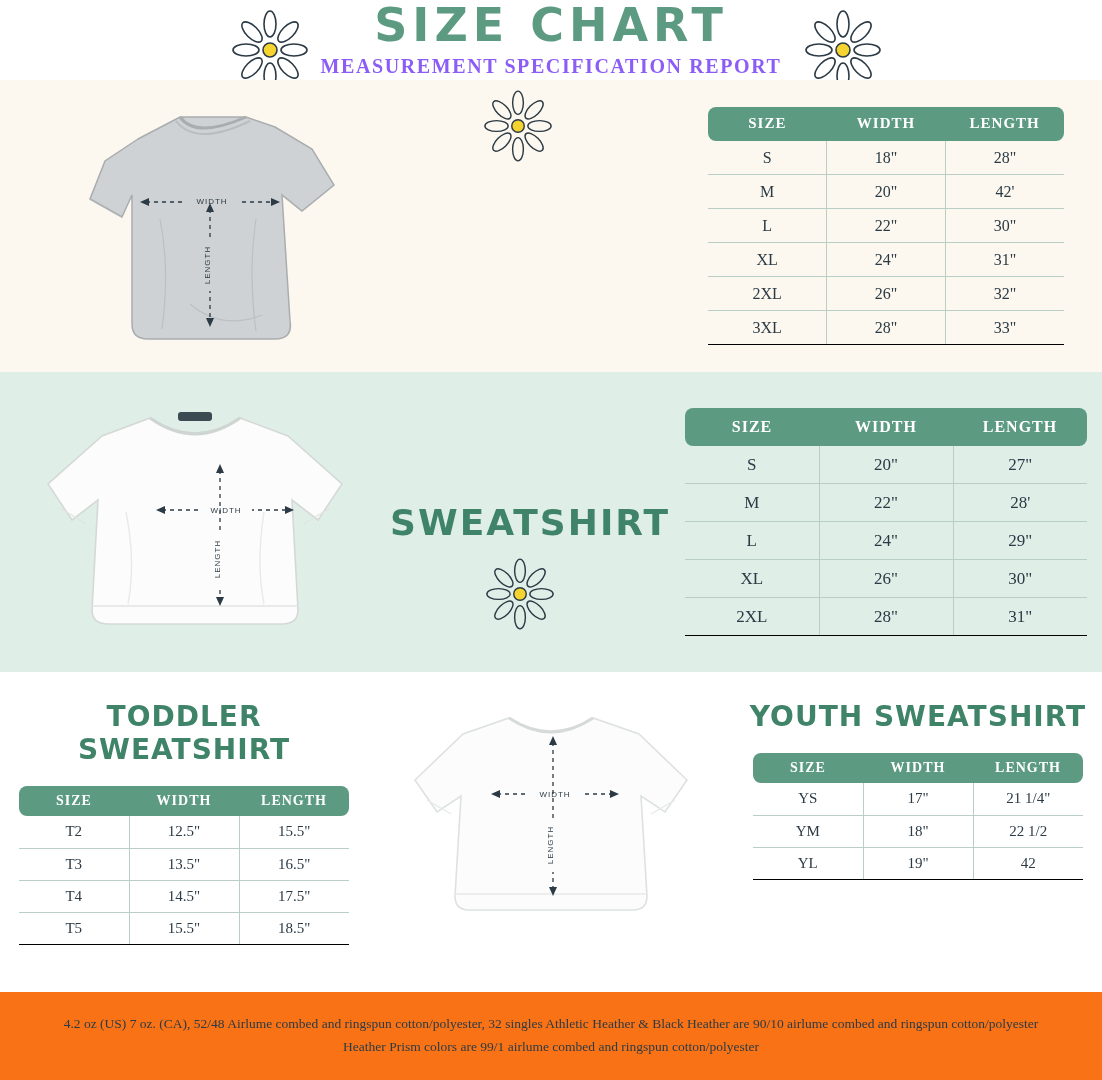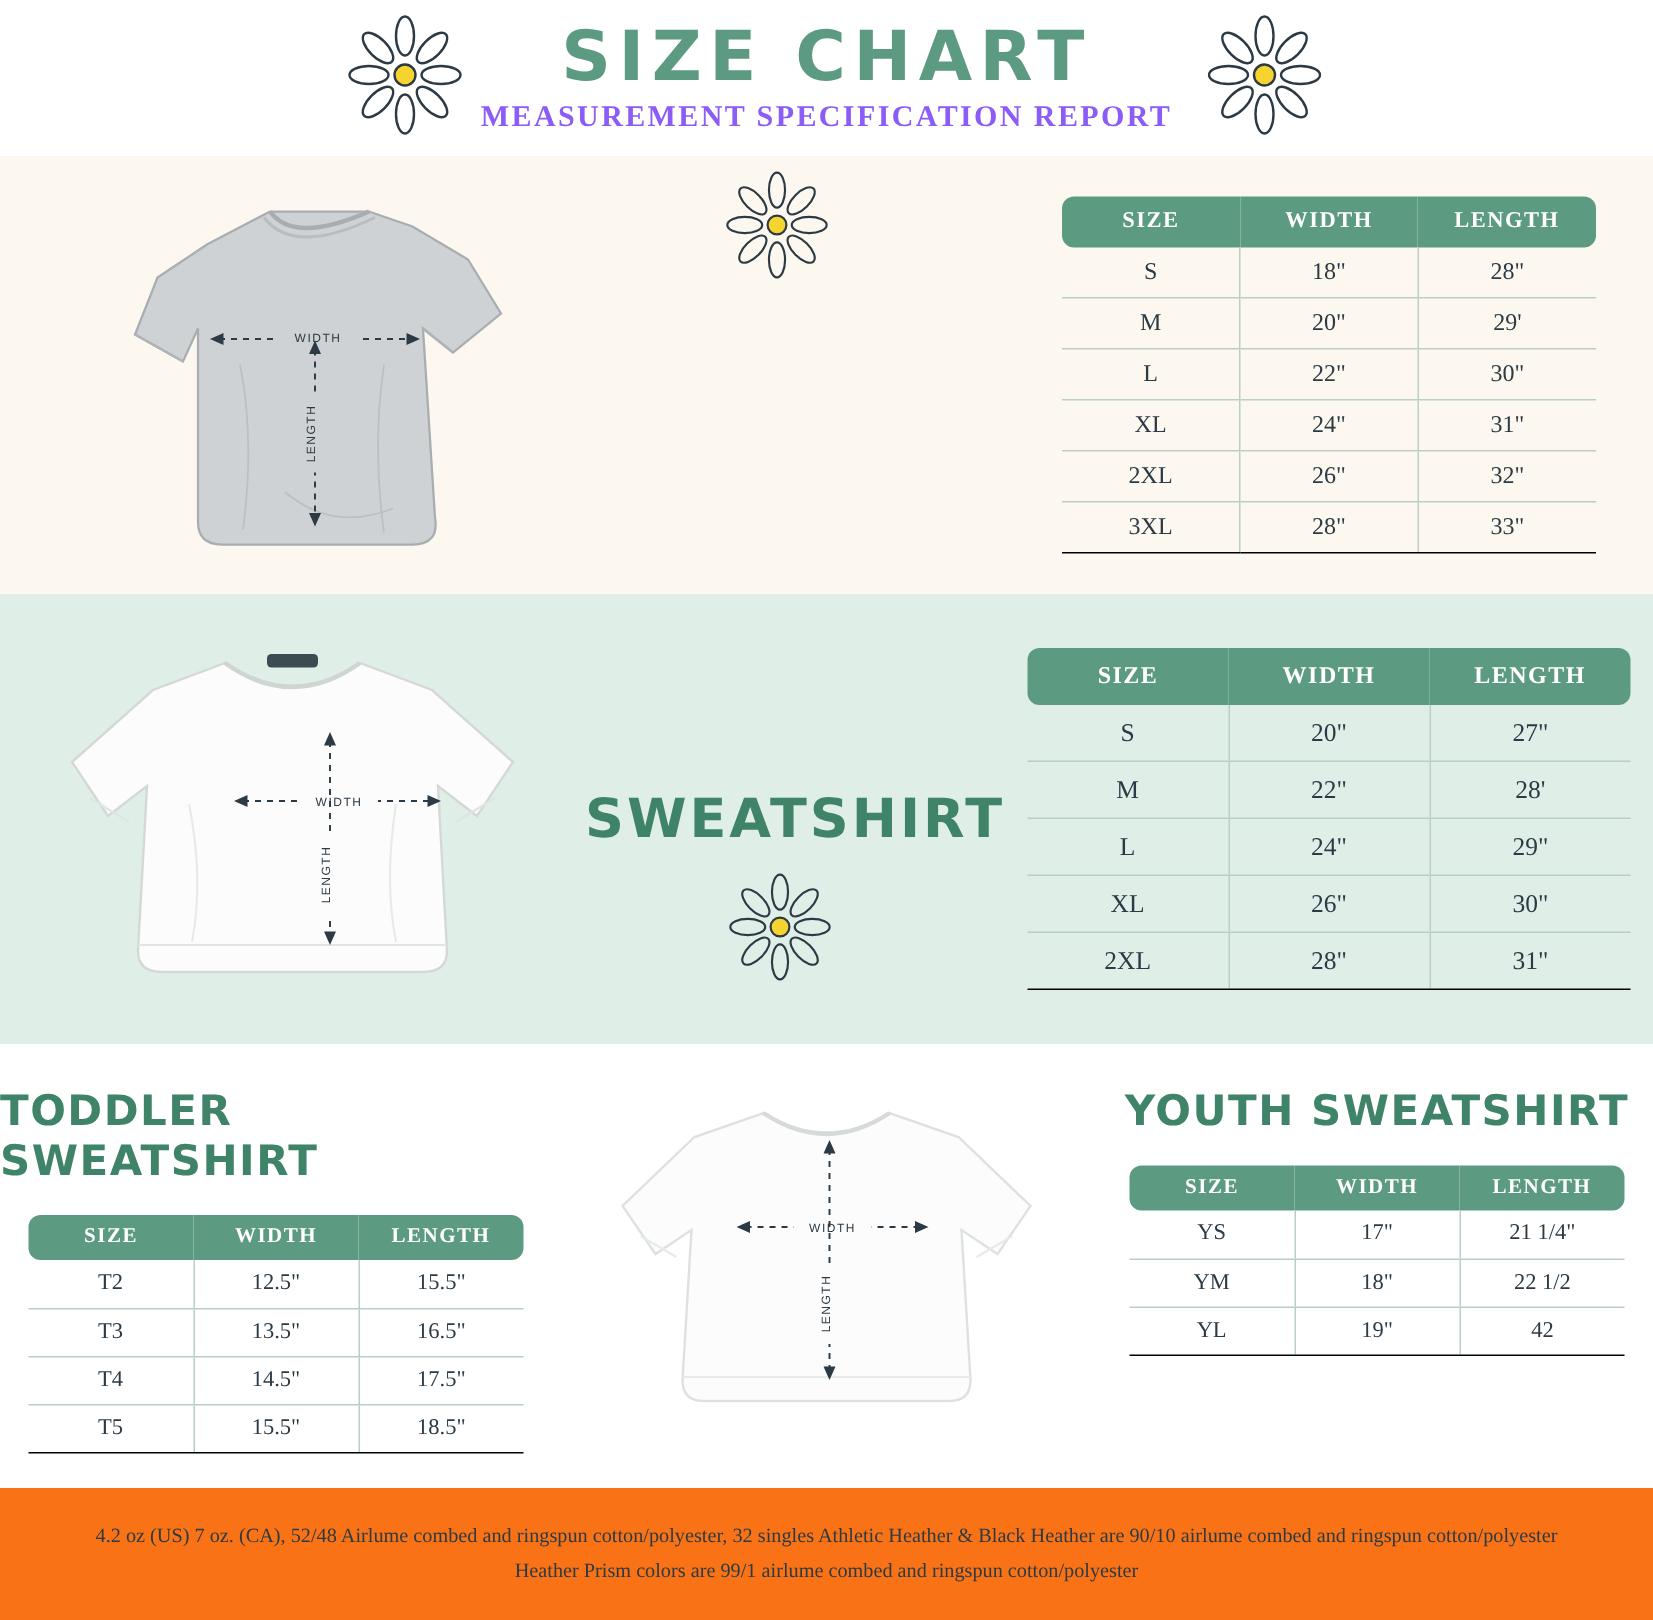--- a/index.html
+++ b/index.html
@@ -11,21 +11,21 @@
   }
   .page {
     position: relative;
     width: 1102px; height: 1080px;
     overflow: hidden;
     background: #ffffff;
   }
 
   
   .header {
-    height: 104px;
+    height: 80px;
     background: #ffffff;
     display: flex;
     align-items: center;
     justify-content: center;
     position: relative;
   }
   .header-center { text-align: center; }
   .title {
     font-family: "DejaVu Sans", sans-serif;
     font-weight: 700;
@@ -136,20 +136,21 @@
     flex-direction: column;
     align-items: center;
   }
   .bottom-title {
     font-family: "DejaVu Sans", sans-serif;
     font-weight: 700;
     font-size: 28px;
     letter-spacing: 1px;
     color: #3f8468;
     margin-bottom: 20px;
+    text-align: center;
   }
   .bottom-mid {
     flex: 1;
     display: flex;
     align-items: center;
     justify-content: center;
     height: 100%;
   }
 
   
@@ -290,21 +291,21 @@
         </thead>
         <tbody>
           <tr>
             <td>S</td>
             <td>18"</td>
             <td>28"</td>
           </tr>
           <tr>
             <td>M</td>
             <td>20"</td>
-            <td>29'</td>
+            <td>42'</td>
           </tr>
           <tr>
             <td>L</td>
             <td>22"</td>
             <td>30"</td>
           </tr>
           <tr>
             <td>XL</td>
             <td>24"</td>
             <td>31"</td>

